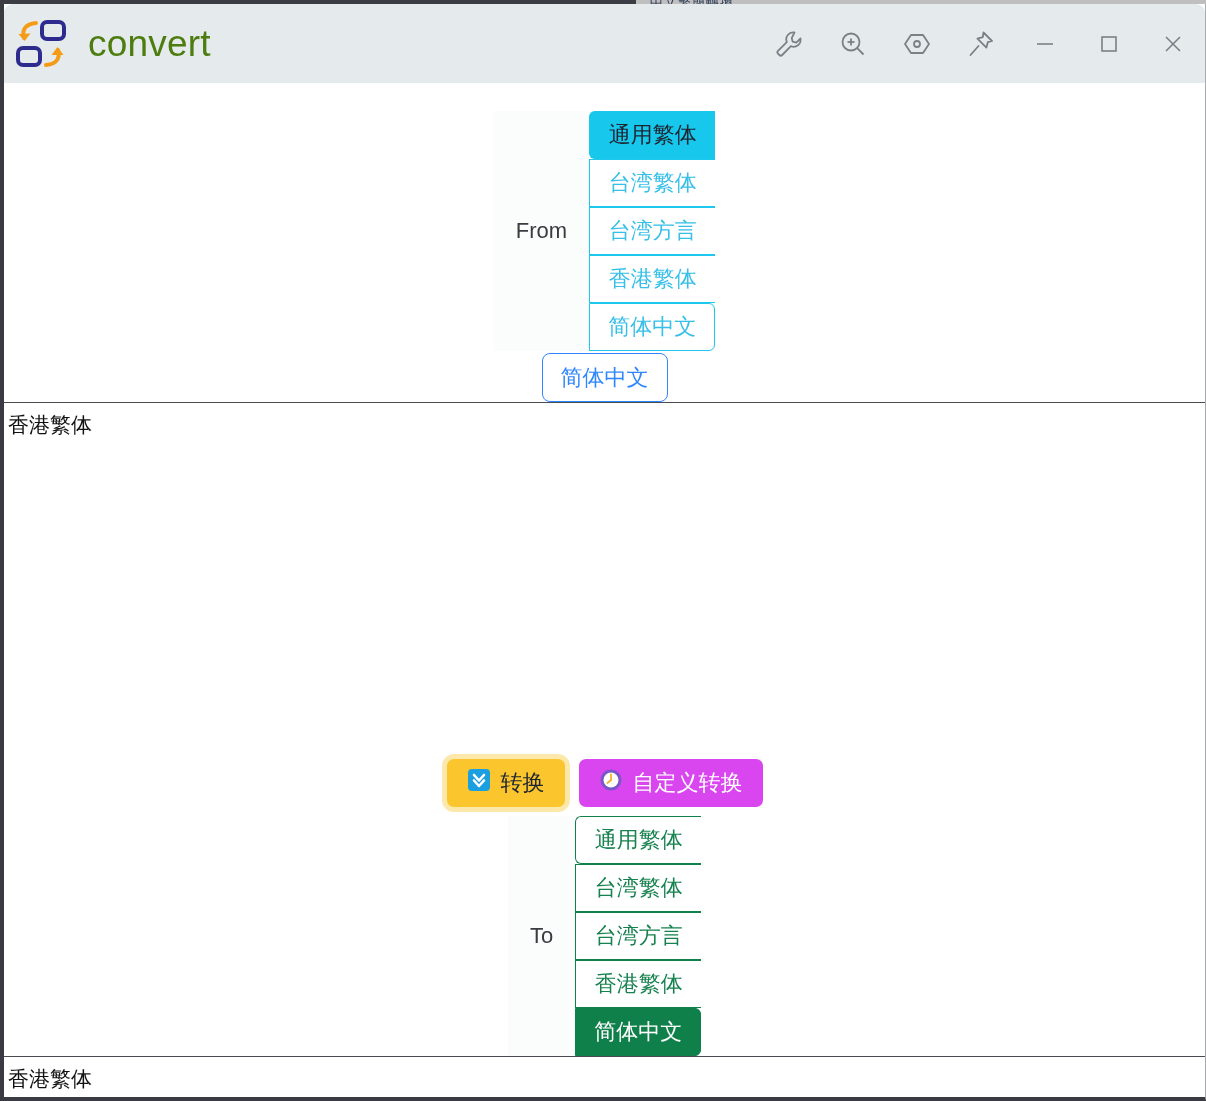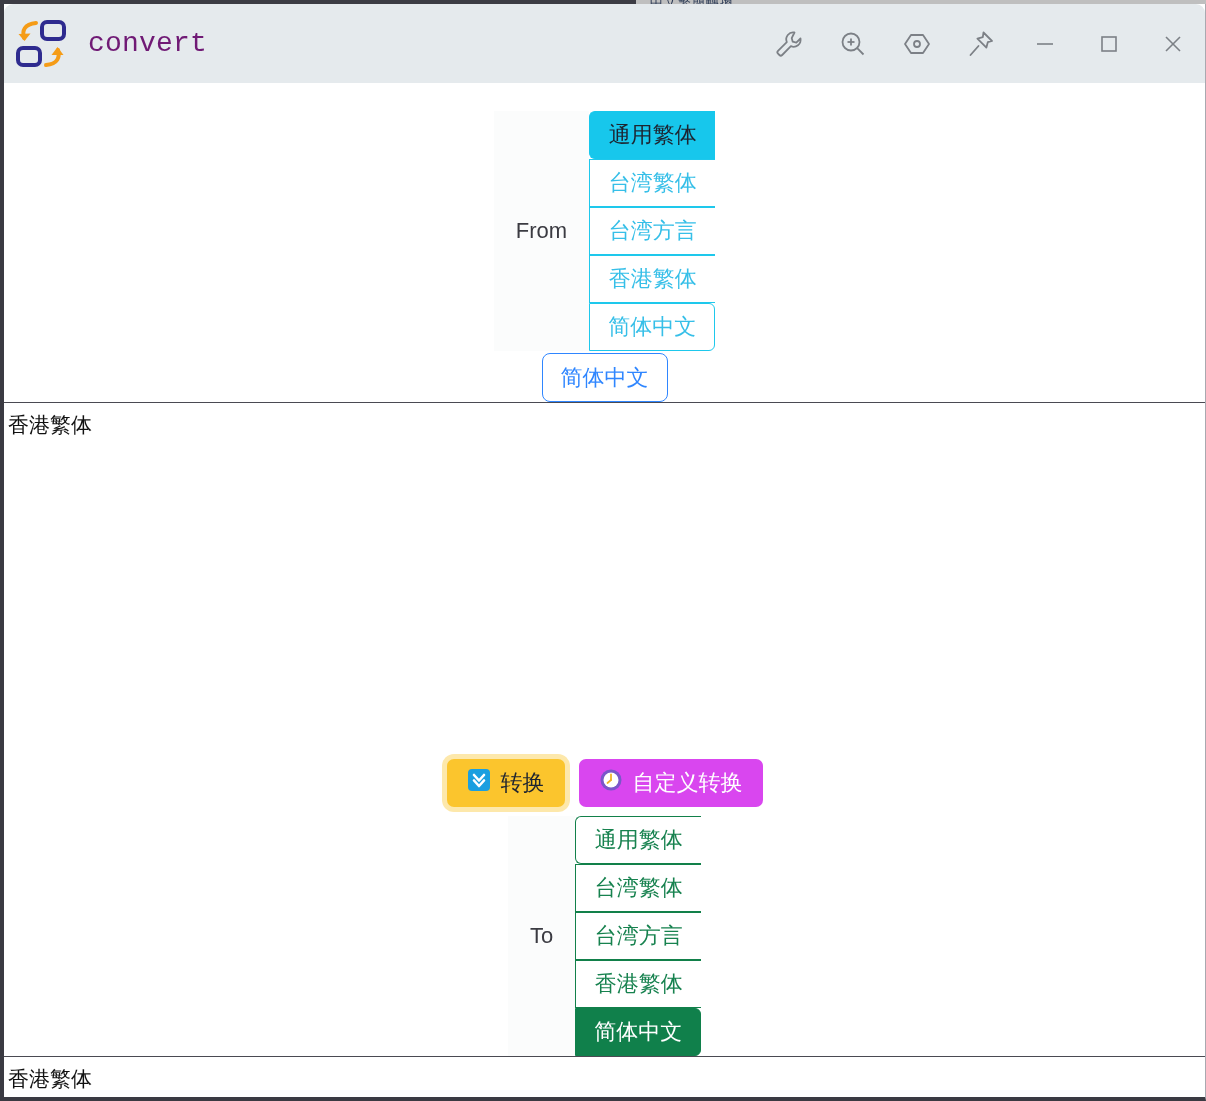--- a/index.html
+++ b/index.html
@@ -62,25 +62,24 @@
     align-items: center;
     box-sizing: border-box;
   }
   #app-icon {
     margin-left: 10px;
     width: 54px; height: 54px;
     flex: 0 0 auto;
   }
   #app-title {
     margin-left: 20px;
-    font-size: 28px;
-    color: #701a75;
+    font-size: 37px;
+    color: #4d7c0f;
     font-weight: 400;
     letter-spacing: 0.2px;
-    font-family: Liberation Mono, monospace;
   }
   #title-actions {
     margin-left: auto;
     display: flex;
     align-items: center;
     height: 100%;
   }
   .tb-btn {
     width: 64px;
     height: 79px;

